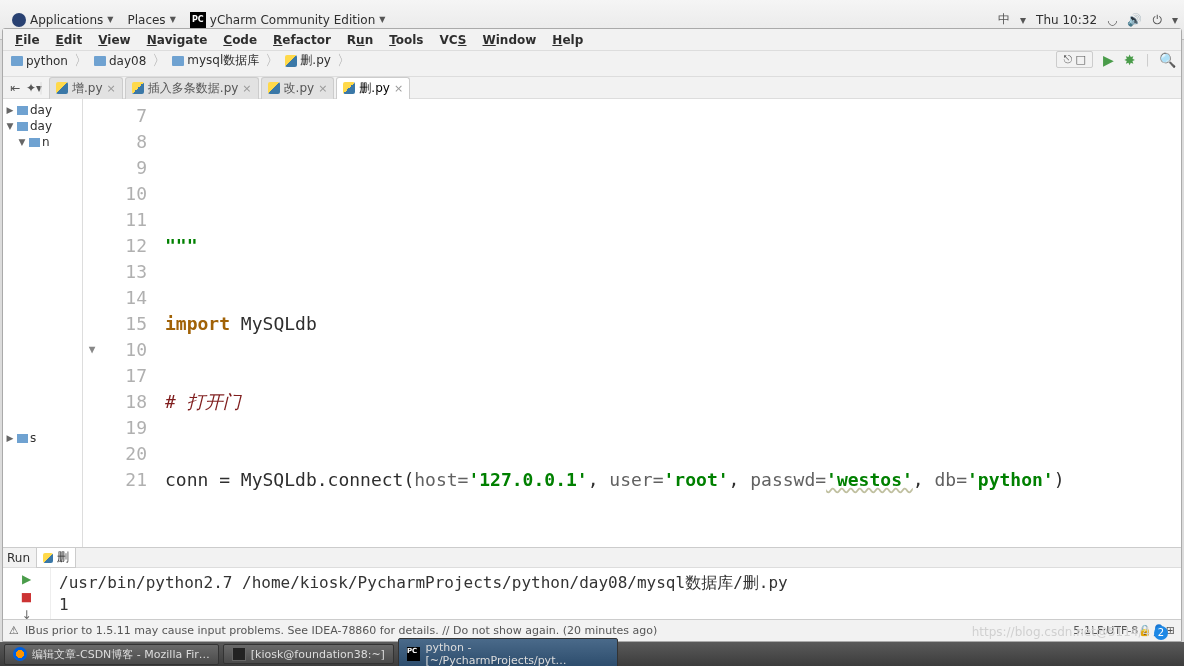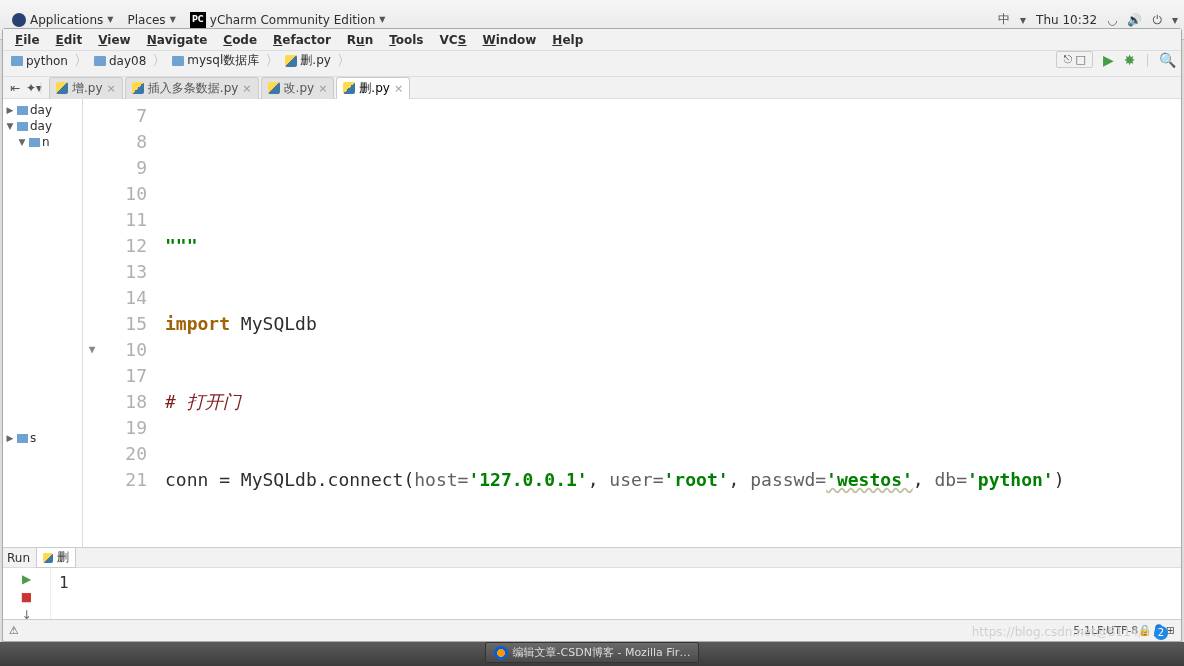--- a/index.html
+++ b/index.html
@@ -64,21 +64,21 @@
 .run-tab { height: 20px; background:#f2f2f2; border-bottom:1px solid #ddd; display:flex; align-items:center; padding:0 4px; font-size:12px; }
 .run-tab .rtab { background:#fff; border:1px solid #ccc; padding:1px 6px; display:flex; align-items:center; gap:4px; }
 .run-body { flex:1; display:flex; }
 .run-tools { width:48px; border-right:1px solid #eee; display:flex; flex-direction:column; align-items:center; padding:4px 0; gap:4px; font-size:12px; color:#666; }
 .run-tools .g { color:#4a9c4a; }
 .run-out { flex:1; font-family:"DejaVu Sans Mono",monospace; font-size:16px; line-height:22px; padding: 4px 8px; color:#333; }
 
 .status { height: 22px; background:#f2f2f2; border-top:1px solid #ccc; display:flex; align-items:center; padding:0 6px; font-size:11px; color:#555; }
 .status .right { margin-left:auto; display:flex; align-items:center; gap:0; }
 
-.taskbar { position:absolute; left:0; bottom:0; width:100%; height:24px; background: linear-gradient(#5a5a5a,#3c3c3c); display:flex; align-items:center; padding:0 4px; gap:4px; font-size:11px; color:#ddd;flex-direction:column; }
+.taskbar { position:absolute; left:0; bottom:0; width:100%; height:24px; background: linear-gradient(#5a5a5a,#3c3c3c); display:flex; align-items:center; padding:0 4px; gap:4px; font-size:11px; color:#ddd; }
 .taskbar .titem { background: linear-gradient(#6a6a6a,#4a4a4a); border:1px solid #333; border-radius:2px; padding:2px 8px; display:flex; align-items:center; gap:5px; max-width:220px; cursor:pointer; }
 .taskbar .titem.active { background: linear-gradient(#4a6a8a,#2a4a6a); }
 .taskbar .titem .ic { width:14px; height:14px; display:inline-block; }
 .ff-ic { background: radial-gradient(circle,#ff9500 40%,#0060df 42%); border-radius:50%; }
 .term-ic { background:#222; border:1px solid #666; }
 .watermark { position:absolute; right:16px; bottom:26px; font-size:12px; color:#d0d0d0; pointer-events:none; }
 .wm-badge { display:inline-block; width:14px;height:14px; background:#1e88e5; color:#fff; border-radius:50%; text-align:center; line-height:14px; font-size:10px; }
 </style>
 </head>
 <body>
@@ -275,27 +275,29 @@
           <span>删</span>
         </div>
     </div>
     <div class="run-body">
       <div class="run-tools">
         <span class="g">▶</span>
         <span style="color:#c33;">■</span>
         <span>↓</span>
       </div>
       <div class="run-out">
+        <div>/usr/bin/python2.7 /home/kiosk/PycharmProjects/python/day08/mysql数据库/删.py</div>
         <div>1</div>
       </div>
     </div>
   </div>
 
   <div class="status">
     <span style="margin-right:6px;">⚠</span>
+    <span>IBus prior to 1.5.11 may cause input problems. See IDEA-78860 for details. // Do not show again. (20 minutes ago)</span>
     <div class="right">
       <span>5:1</span>
       <span>LF:</span>
       <span>UTF-8</span>
       <span>🔒</span>
       <span>👤</span>
       <span>⊞</span>
     </div>
   </div>
 </div>
@@ -306,14 +308,15 @@
   <div class="titem">
       <span class="ic ff-ic"></span>
       <span>编辑文章-CSDN博客 - Mozilla Fir…</span>
     </div>
   <div class="titem">
       <span class="ic term-ic"></span>
       <span>[kiosk@foundation38:~]</span>
     </div>
   <div class="titem active">
       <span class="ic pc-icon" style="font-size:7px;">PC</span>
+      <span>python - [~/PycharmProjects/pyt…</span>
     </div>
 </div>
 
 </body></html>

